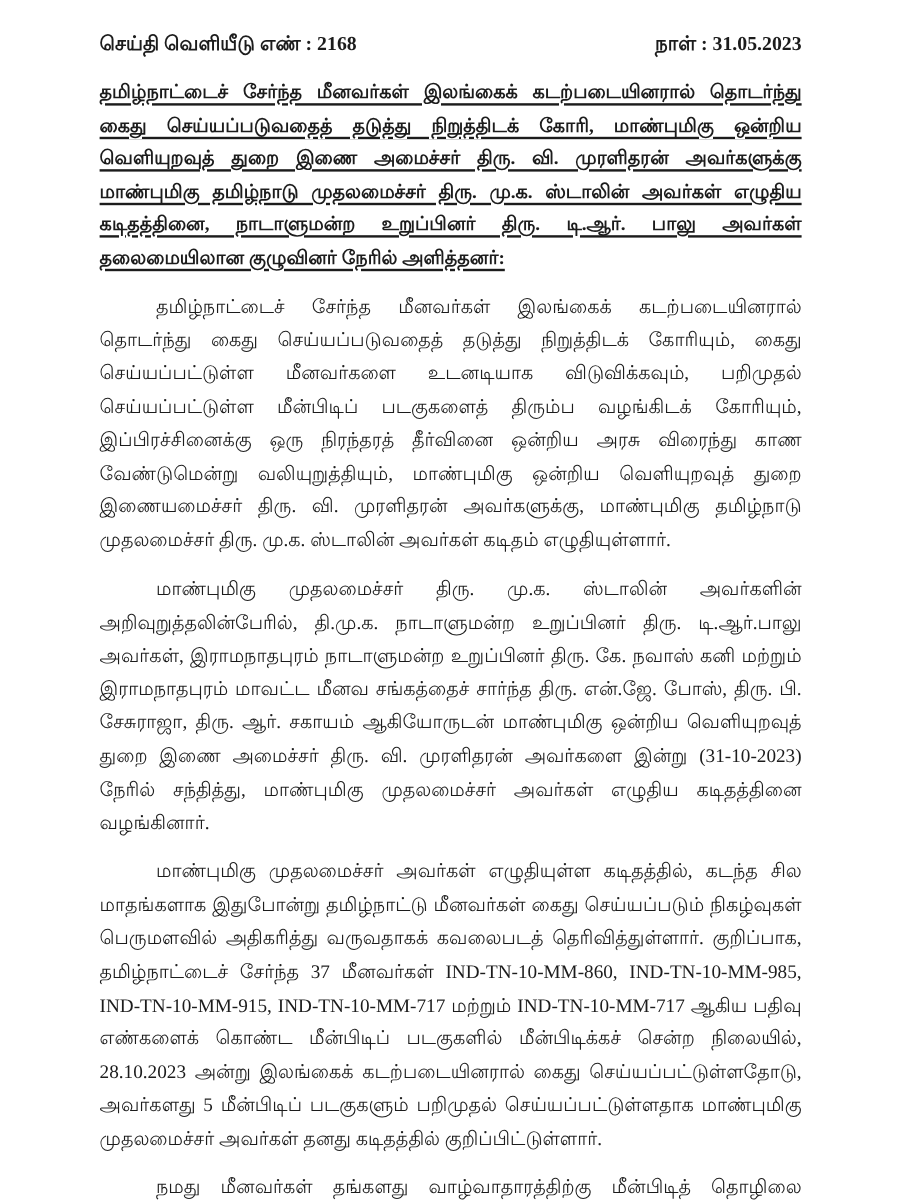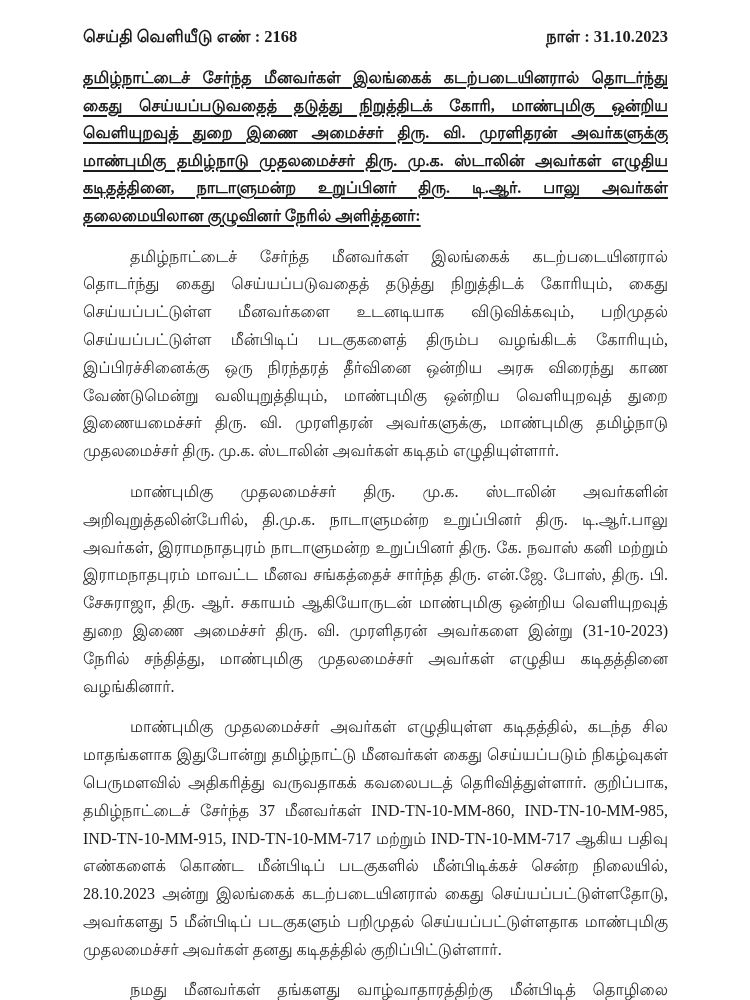--- a/index.html
+++ b/index.html
@@ -45,21 +45,21 @@
     text-align: justify;
     text-indent: 47px;
   }
 </style>
 </head>
 <body>
 
 <div class="page">
   <div class="hdr">
     <span>செய்தி வெளியீடு எண் :  2168</span>
-    <span>நாள் : 31.10.2023</span>
+    <span>நாள் : 31.05.2023</span>
   </div>
 
   <p class="headline">தமிழ்நாட்டைச் சேர்ந்த மீனவர்கள் இலங்கைக் கடற்படையினரால் தொடர்ந்து கைது செய்யப்படுவதைத் தடுத்து நிறுத்திடக் கோரி, மாண்புமிகு ஒன்றிய வெளியுறவுத் துறை இணை அமைச்சர் திரு. வி. முரளிதரன் அவர்களுக்கு மாண்புமிகு தமிழ்நாடு முதலமைச்சர் திரு. மு.க. ஸ்டாலின் அவர்கள் எழுதிய கடிதத்தினை, நாடாளுமன்ற உறுப்பினர் திரு. டி.ஆர். பாலு அவர்கள் தலைமையிலான குழுவினர் நேரில் அளித்தனர்:</p>
 
   <p class="para">தமிழ்நாட்டைச் சேர்ந்த மீனவர்கள் இலங்கைக் கடற்படையினரால் தொடர்ந்து கைது செய்யப்படுவதைத் தடுத்து நிறுத்திடக் கோரியும், கைது செய்யப்பட்டுள்ள மீனவர்களை உடனடியாக விடுவிக்கவும், பறிமுதல் செய்யப்பட்டுள்ள மீன்பிடிப் படகுகளைத் திரும்ப வழங்கிடக் கோரியும், இப்பிரச்சினைக்கு ஒரு நிரந்தரத் தீர்வினை ஒன்றிய அரசு விரைந்து காண வேண்டுமென்று வலியுறுத்தியும், மாண்புமிகு ஒன்றிய வெளியுறவுத் துறை இணையமைச்சர் திரு. வி. முரளிதரன் அவர்களுக்கு, மாண்புமிகு தமிழ்நாடு முதலமைச்சர் திரு. மு.க. ஸ்டாலின் அவர்கள் கடிதம் எழுதியுள்ளார்.</p>
 
   <p class="para">மாண்புமிகு முதலமைச்சர் திரு. மு.க. ஸ்டாலின் அவர்களின் அறிவுறுத்தலின்பேரில், தி.மு.க. நாடாளுமன்ற உறுப்பினர் திரு. டி.ஆர்.பாலு அவர்கள், இராமநாதபுரம் நாடாளுமன்ற உறுப்பினர் திரு. கே. நவாஸ் கனி மற்றும் இராமநாதபுரம் மாவட்ட மீனவ சங்கத்தைச் சார்ந்த திரு. என்.ஜே. போஸ், திரு. பி. சேசுராஜா, திரு. ஆர். சகாயம் ஆகியோருடன் மாண்புமிகு ஒன்றிய வெளியுறவுத் துறை இணை அமைச்சர் திரு. வி. முரளிதரன் அவர்களை இன்று (31-10-2023) நேரில் சந்தித்து, மாண்புமிகு முதலமைச்சர் அவர்கள் எழுதிய கடிதத்தினை வழங்கினார்.</p>
 
   <p class="para">மாண்புமிகு முதலமைச்சர் அவர்கள் எழுதியுள்ள கடிதத்தில், கடந்த சில மாதங்களாக இதுபோன்று தமிழ்நாட்டு மீனவர்கள் கைது செய்யப்படும் நிகழ்வுகள் பெருமளவில் அதிகரித்து வருவதாகக் கவலைபடத் தெரிவித்துள்ளார். குறிப்பாக, தமிழ்நாட்டைச் சேர்ந்த 37 மீனவர்கள் IND-TN-10-MM-860, IND-TN-10-MM-985, IND-TN-10-MM-915, IND-TN-10-MM-717 மற்றும் IND-TN-10-MM-717 ஆகிய பதிவு எண்களைக் கொண்ட மீன்பிடிப் படகுகளில் மீன்பிடிக்கச் சென்ற நிலையில், 28.10.2023 அன்று இலங்கைக் கடற்படையினரால் கைது செய்யப்பட்டுள்ளதோடு, அவர்களது 5 மீன்பிடிப் படகுகளும் பறிமுதல் செய்யப்பட்டுள்ளதாக மாண்புமிகு முதலமைச்சர் அவர்கள் தனது கடிதத்தில் குறிப்பிட்டுள்ளார்.</p>
 

